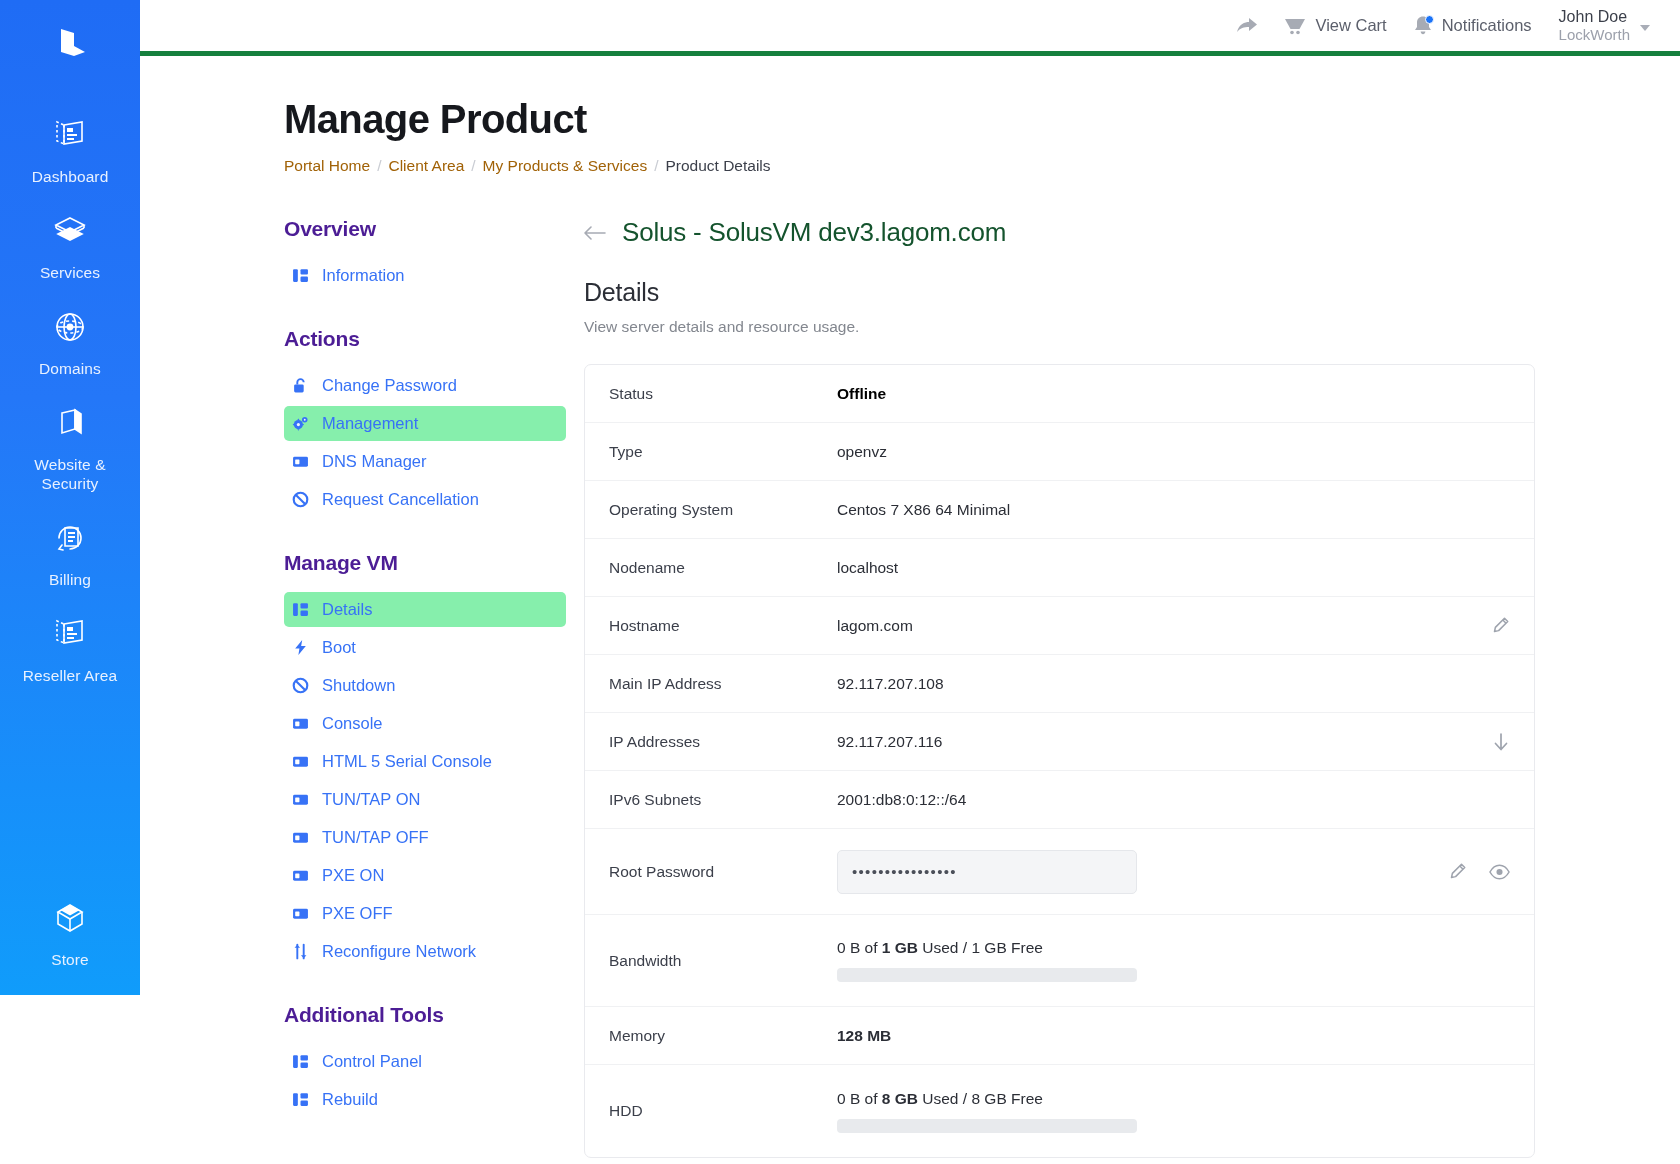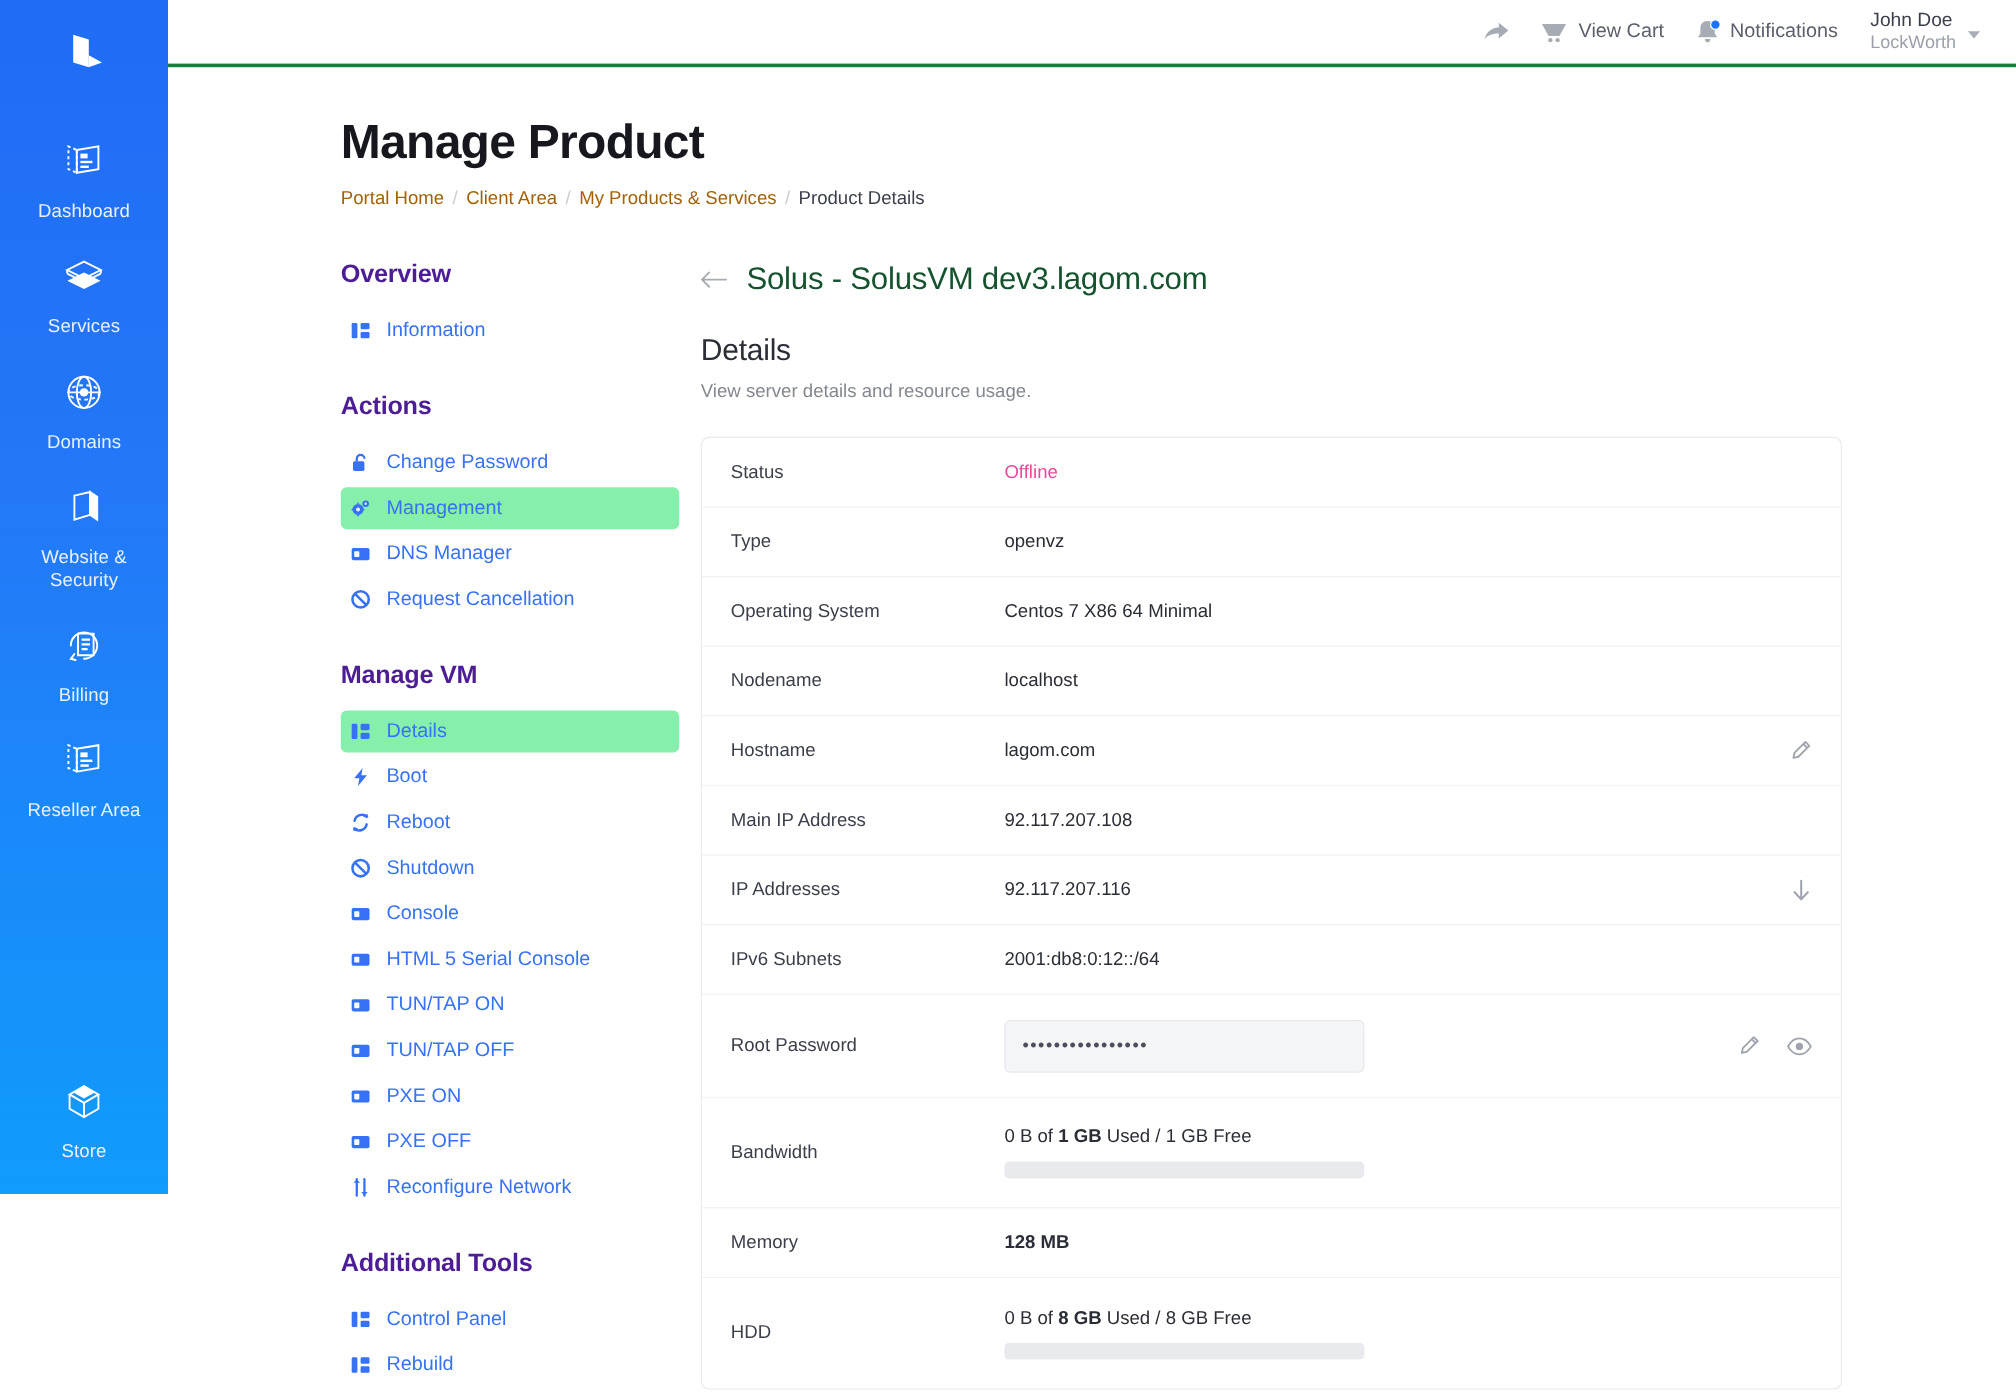--- a/index.html
+++ b/index.html
@@ -29,21 +29,21 @@
     letter-spacing: .1px;
   }
   .rail-spacer { flex: 1 1 auto; }
   .rail-bottom { padding-bottom: 26px; }
 
   
   .right { flex: 1 1 auto; display: flex; flex-direction: column; height: 1164px; background:#fff; }
 
   
   .topbar {
-    height: 56px; flex: 0 0 56px; border-bottom: 3px solid #15803d;
+    height: 56px; flex: 0 0 56px; border-bottom: 5px solid #15803d;
     display: flex; align-items: center; justify-content: flex-end;
     padding-right: 30px; gap: 0px; background: #fff;
   }
   .tb-item { display: flex; align-items: center; gap: 9px; cursor: pointer; padding: 0 13px; height: 56px; }
   .tb-text { color: #5b5f6b; font-size: 16.5px; }
   .tb-icon { display:flex; align-items:center; justify-content:center; position: relative; }
   .dot-badge {
     position: absolute; top: 0px; right: -1px; width: 9px; height: 9px;
     border-radius: 50%; background: #1a73f8; border: 1.5px solid #fff;
   }
@@ -86,21 +86,21 @@
   .detail-sub { margin-top: 11px; font-size: 15.5px; color: #83878f; }
 
   .card {
     margin-top: 28px; border: 1px solid #e9eaee; border-radius: 7px;
     background: #fff; overflow: hidden;
   }
   .row { display: flex; align-items: center; border-bottom: 1px solid #f0f1f3; min-height: 58px; padding: 6px 24px 6px 24px; }
   .row:last-child { border-bottom: none; }
   .row-label { width: 228px; flex: 0 0 228px; font-size: 15.5px; color: #3b3f4a; }
   .row-value { flex: 1 1 auto; font-size: 15.5px; color: #2b2e36; }
-  .row-value.offline { color: #ec4899; font-weight: 400; }
+  .row-value.offline { color: #000000; font-weight: 700; }
   .row-actions { display: flex; gap: 22px; align-items: center; padding-left: 12px; }
   .act { cursor: pointer; display: flex; align-items:center; justify-content:center; }
 
   .pw-input {
     width: 300px; height: 44px; background: #f4f5f7; border: 1px solid #e5e7eb;
     border-radius: 5px; padding: 0 14px; font-size: 15px; color: #4b4f59;
     letter-spacing: 1.3px; display: flex; align-items: center;
   }
   .row.pw { min-height: 86px; }
   .row.meter { min-height: 92px; align-items: center; }
@@ -337,31 +337,20 @@
                 </span>
                 <span>Details</span>
               </a>
               <a class="nav-item">
                 <span class="nav-ico">
                   <svg width="17" height="17" viewBox="0 0 16 16">
                     <path d="M9.6 1 L3 9 h4 L6 15 L13 6.6 H8.6 Z" fill="#3772f6"></path>
                   </svg>
                 </span>
                 <span>Boot</span>
-              </a>
-              <a class="nav-item">
-                <span class="nav-ico">
-                  <svg width="17" height="17" viewBox="0 0 16 16">
-                    <path d="M13 3.2 A6 6 0 0 0 3.3 6.6" fill="none" stroke="#3772f6" stroke-width="2" stroke-linecap="round"></path>
-                <path d="M3 12.8 A6 6 0 0 0 12.7 9.4" fill="none" stroke="#3772f6" stroke-width="2" stroke-linecap="round"></path>
-                <path d="M13.6 1 L13.2 4.6 L9.9 3.3 Z" fill="#3772f6"></path>
-                <path d="M2.4 15 L2.8 11.4 L6.1 12.7 Z" fill="#3772f6"></path>
-                  </svg>
-                </span>
-                <span>Reboot</span>
               </a>
               <a class="nav-item">
                 <span class="nav-ico">
                   <svg width="17" height="17" viewBox="0 0 16 16">
                     <circle cx="8" cy="8" r="6.4" fill="none" stroke="#3772f6" stroke-width="2"></circle>
                 <path d="M3.7 3.7 L12.3 12.3" stroke="#3772f6" stroke-width="2"></path>
                   </svg>
                 </span>
                 <span>Shutdown</span>
               </a>

